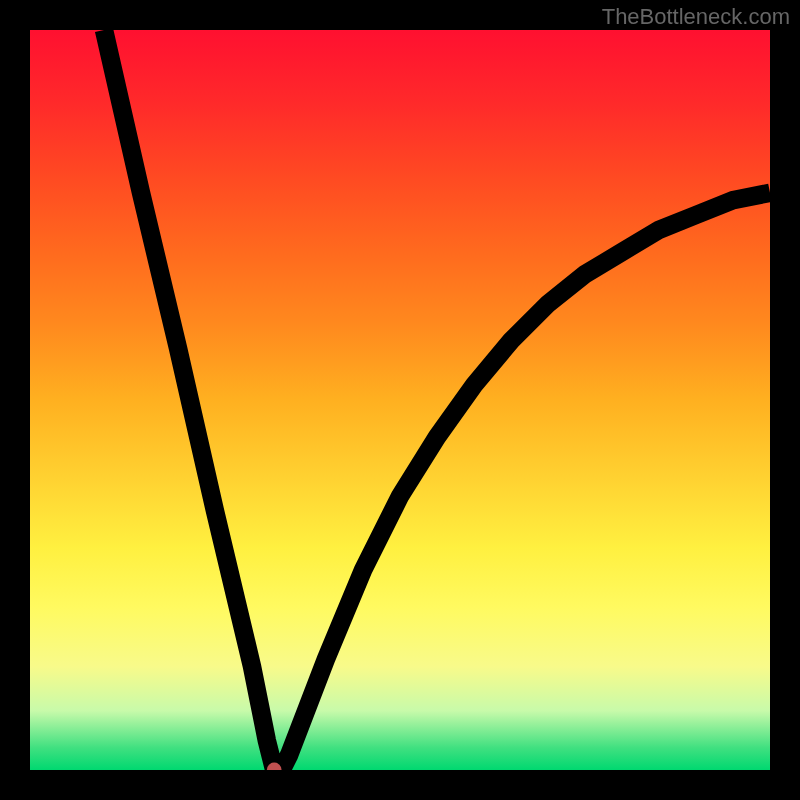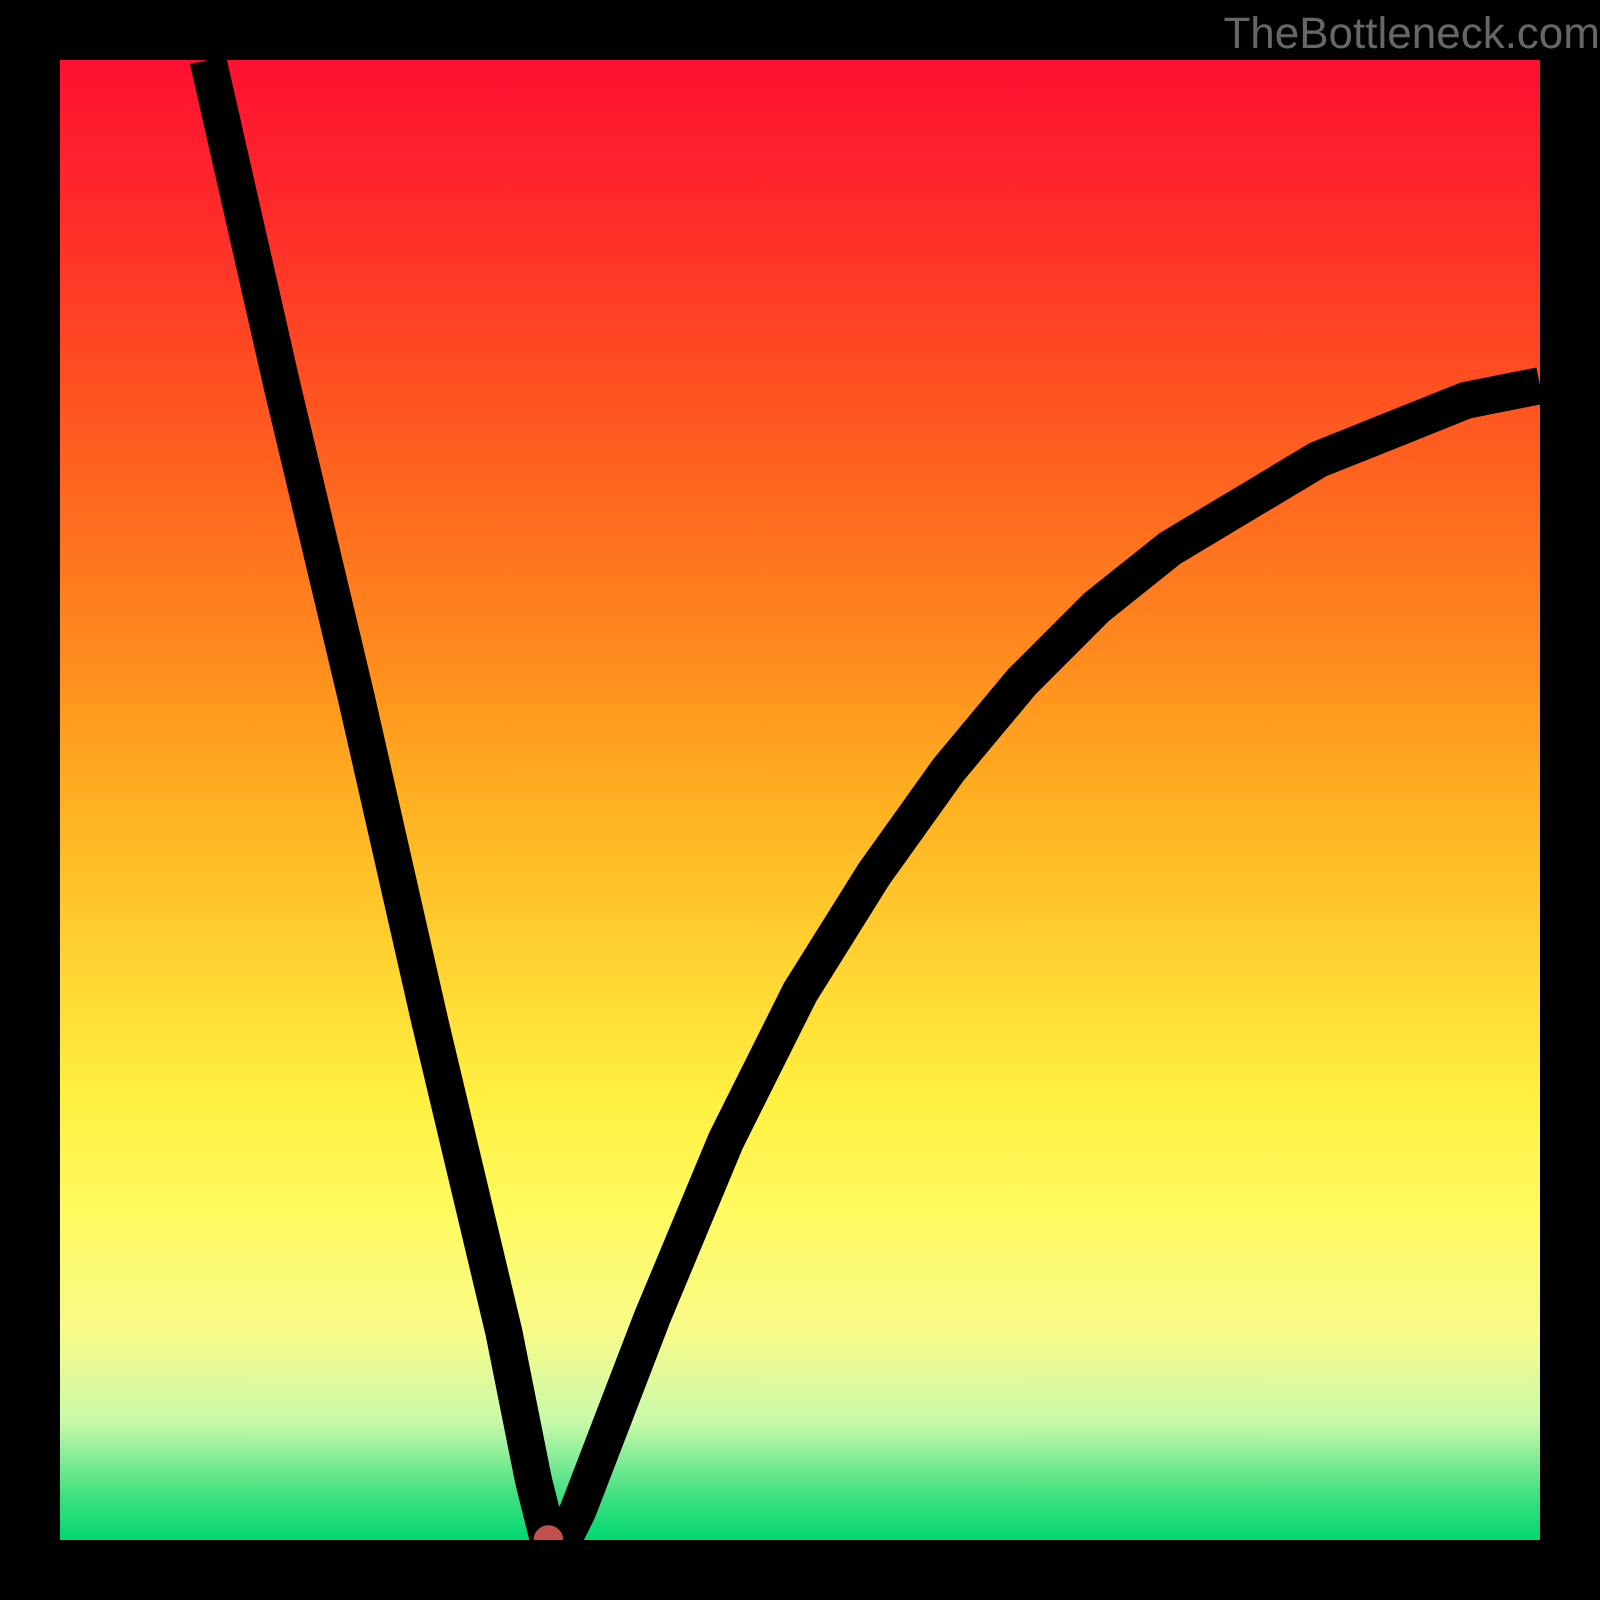--- a/index.html
+++ b/index.html
@@ -7,21 +7,21 @@
     width: 800px;
     height: 800px;
     background: #000;
     position: relative;
     overflow: hidden;
     font-family: Arial, Helvetica, sans-serif;
   }
   .watermark {
     position: absolute;
     top: 4px;
-    right: 0;
+    right: 10px;
     color: #666;
     font-size: 22px;
     z-index: 10;
     text-align: right;
   }
   .plot-area {
     position: absolute;
     left: 30px;
     top: 30px;
     width: 740px;

